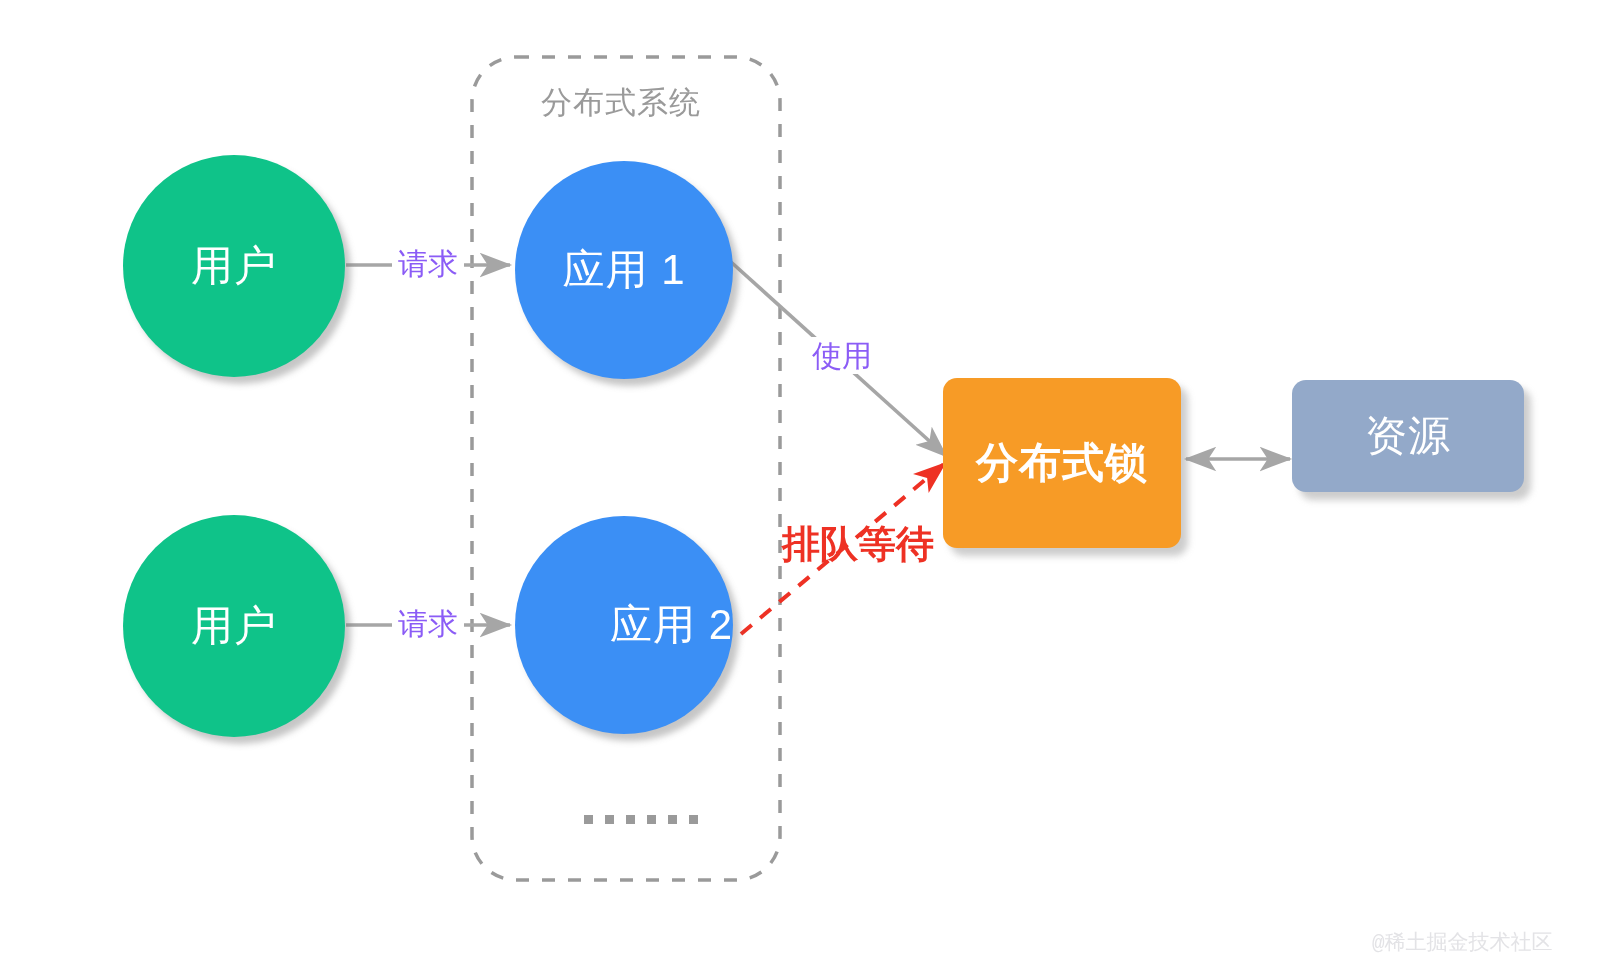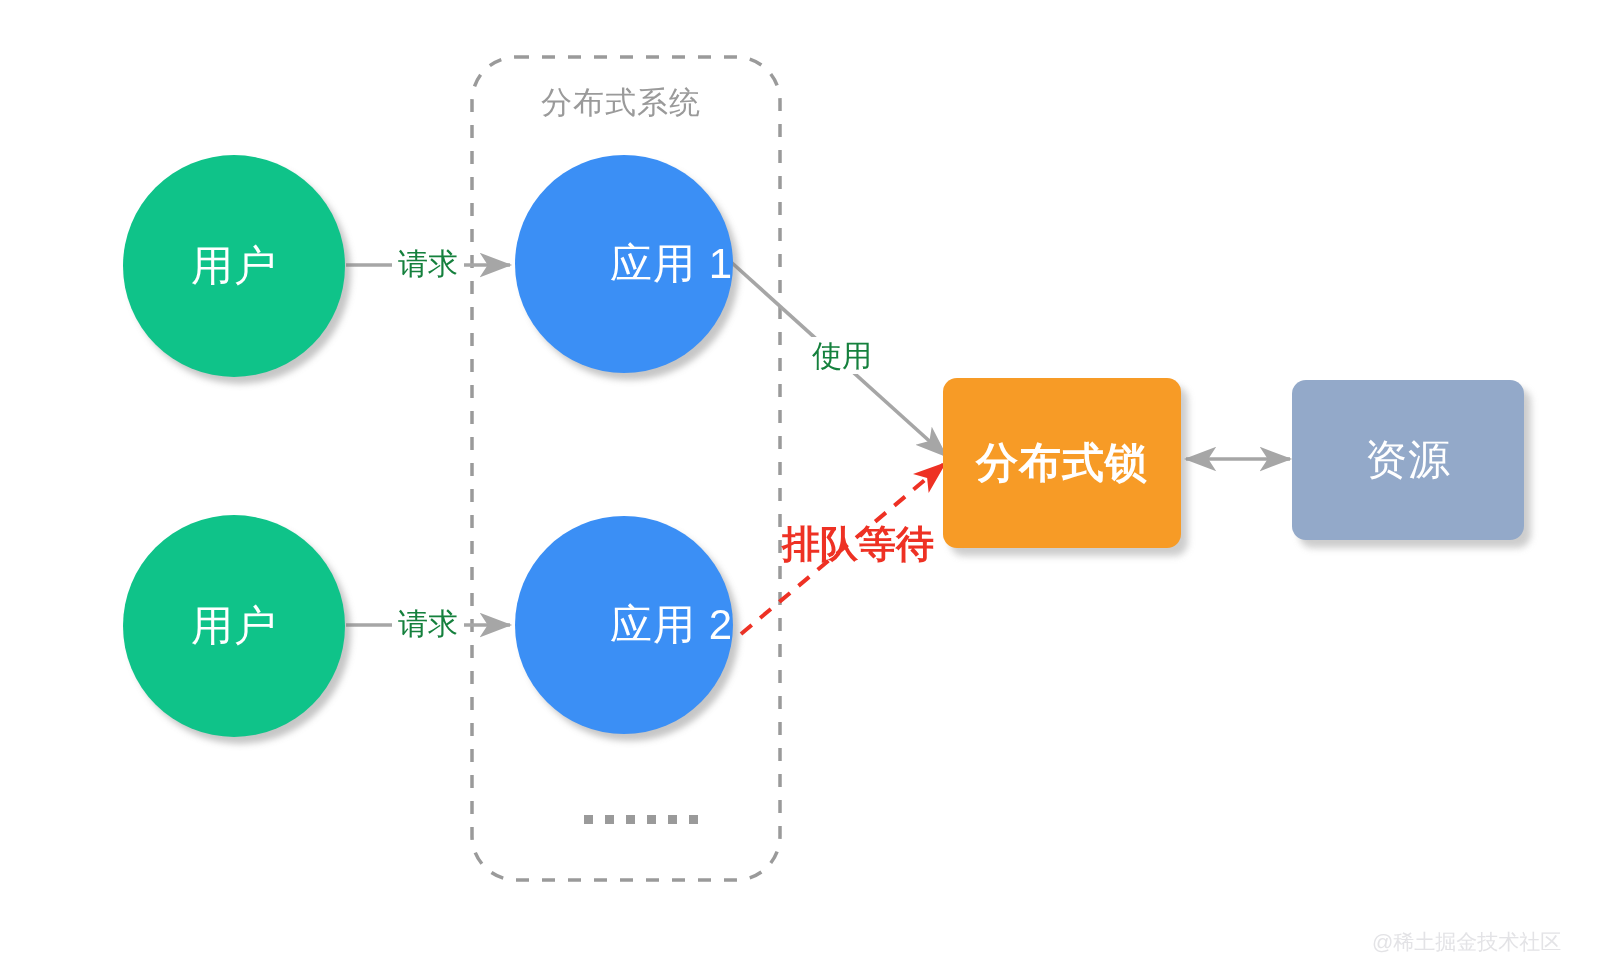--- a/index.html
+++ b/index.html
@@ -57,21 +57,21 @@
   .rect-lock {
     background: #F79B26;
   }
   .rect-res {
     background: #93A9C9;
     font-weight: normal;
   }
   .edge-label {
     position: absolute;
     background: #ffffff;
-    color: #15803d;
+    color: #8b5cf6;
     font-size: 30px;
     padding: 2px 6px;
     white-space: nowrap;
     line-height: 1.1;
   }
   .edge-label.red {
     color: #EE3124;
     font-weight: bold;
     background: transparent;
     font-size: 38px;
@@ -135,48 +135,48 @@
   <div class="group-title" style="left:513px; top:82px;">分布式系统</div>
 
   <div class="node circle circle-user" style="left:95px; top:155px; width:222px; height:222px;">
     <span>用户</span>
   </div>
 
   <div class="node circle circle-user" style="left:95px; top:515px; width:222px; height:222px;">
     <span>用户</span>
   </div>
 
-  <div class="node circle circle-app" style="left:487px; top:155px; width:218px; height:218px;justify-content:flex-end;">
+  <div class="node circle circle-app" style="left:487px; top:161px; width:218px; height:218px;">
     <span>应用 1</span>
   </div>
 
   <div class="node circle circle-app" style="left:487px; top:516px; width:218px; height:218px;justify-content:flex-end;">
     <span>应用 2</span>
   </div>
 
   <div class="node rectnode rect-lock" style="left:915px; top:378px; width:238px; height:170px;">
     <span>分布式锁</span>
   </div>
 
-  <div class="node rectnode rect-res" style="left:1264px; top:380px; width:232px; height:160px;">
+  <div class="node rectnode rect-res" style="left:1264px; top:380px; width:232px; height:112px;">
     <span>资源</span>
   </div>
 
   <div class="edge-label" style="left:364px; top:245px;">请求</div>
 
   <div class="edge-label" style="left:364px; top:605px;">请求</div>
 
   <div class="edge-label" style="left:778px; top:337px;">使用</div>
 
   <div class="edge-label red" style="left:748px; top:522px;">排队等待</div>
 
   <div class="ellipsis" style="left:556px; top:815px;">
     <i></i>
     <i></i>
     <i></i>
     <i></i>
     <i></i>
     <i></i>
   </div>
 
-  <div class="watermark" style="left:1344px; top:928px;">@稀土掘金技术社区</div>
+  <div class="watermark" style="left:1344px; top:928px;font-family:Liberation Mono, monospace;">@稀土掘金技术社区</div>
 
 </div>
 
 </body></html>

